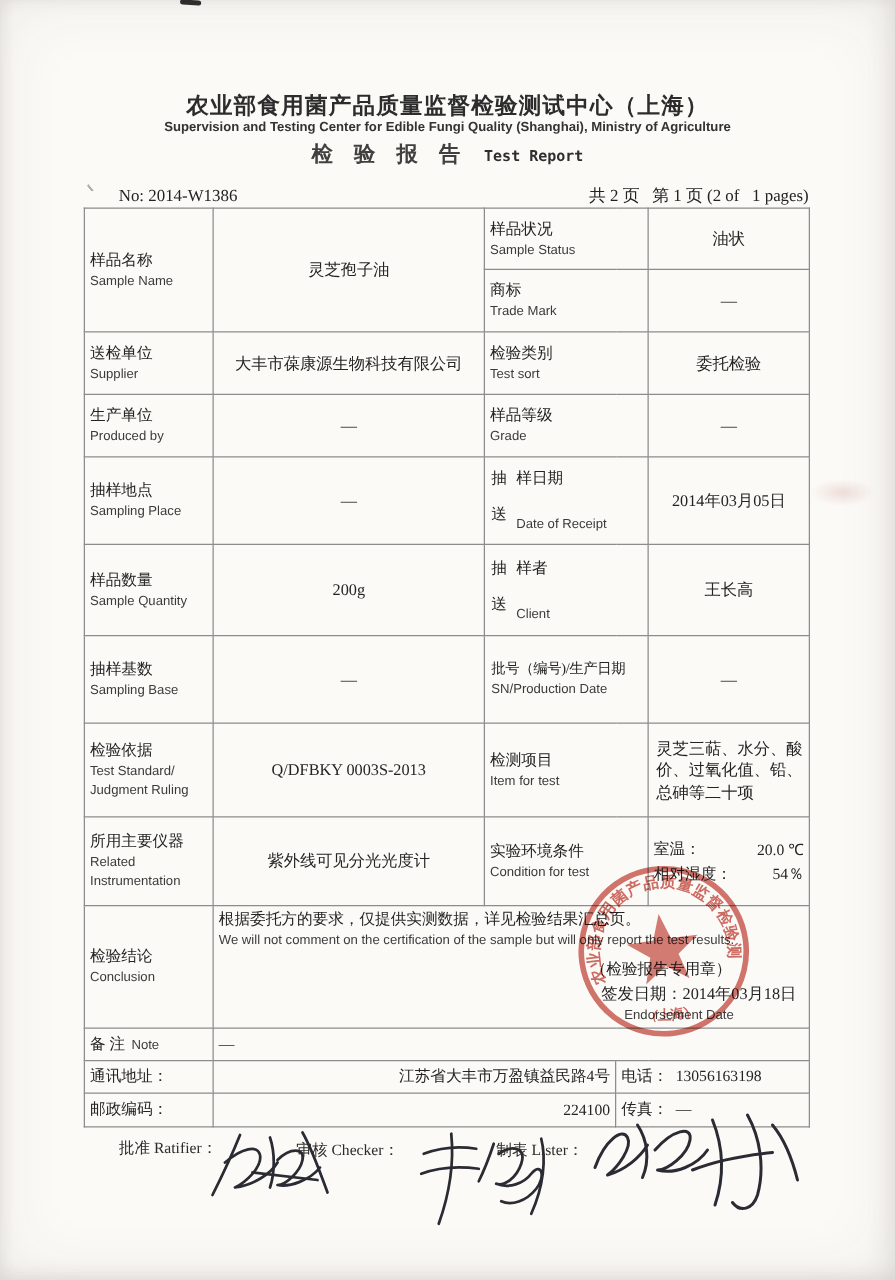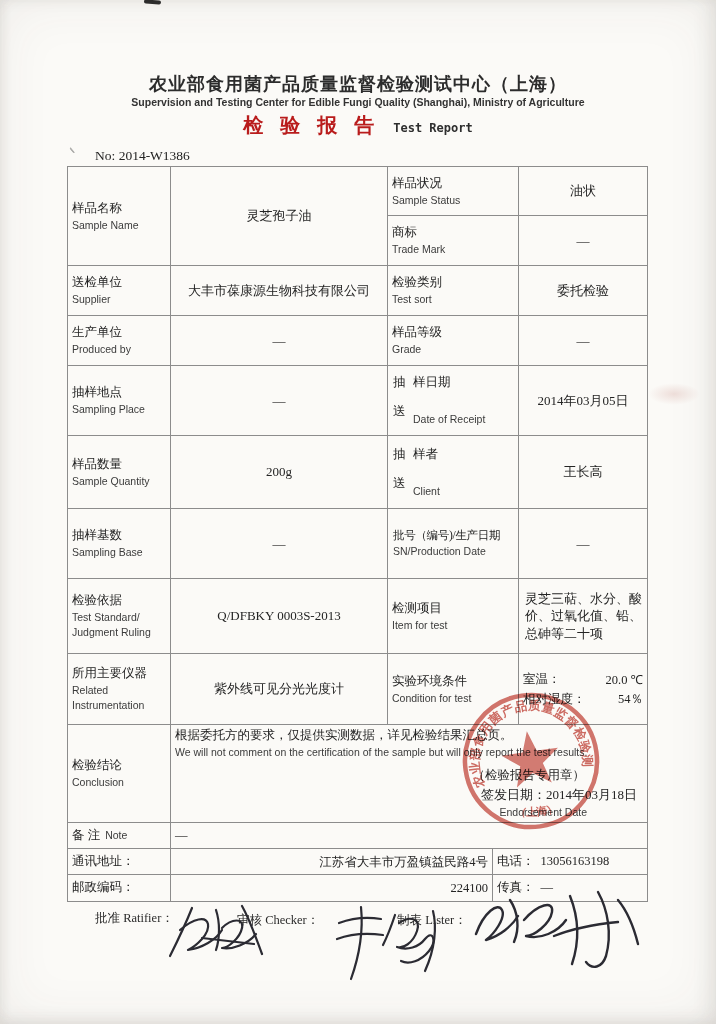--- a/index.html
+++ b/index.html
@@ -27,21 +27,21 @@
     position:absolute;top:72px;left:0;width:716px;text-align:center;
     font-size:18px;font-weight:600;letter-spacing:1px;color:#2c2c2c;
   }
   .org-en{
     position:absolute;top:96px;left:0;width:716px;text-align:center;
     font-family:"Liberation Sans", sans-serif;font-size:10.5px;font-weight:700;color:#333;
   }
   .report-title{
     position:absolute;top:112px;left:0;width:716px;text-align:center;white-space:nowrap;
   }
-  .rt-cn{font-size:20px;font-weight:600;letter-spacing:17px;color:#b91c1c;}
+  .rt-cn{font-size:17px;font-weight:600;letter-spacing:17px;color:#404040;}
   .rt-en{font-family:"DejaVu Sans Mono", monospace;font-size:12px;font-weight:700;color:#2e2e2e;margin-left:2px;}
   .no-line{
     position:absolute;top:148px;left:95px;width:552px;
     display:flex;justify-content:space-between;align-items:baseline;
     font-size:13.5px;color:#222;font-family:Liberation Serif, serif;
   }
   .pre{white-space:pre;}
   
   table.rpt{
     position:absolute;left:67px;top:166px;width:580px;
@@ -94,20 +94,21 @@
 
 <div class="page">
 
   <div class="org-cn">农业部食用菌产品质量监督检验测试中心（上海）</div>
   <div class="org-en">Supervision and Testing Center for Edible Fungi Quality (Shanghai), Ministry of Agriculture</div>
   <div class="report-title">
     <span class="rt-cn">检验报告</span><span class="rt-en">Test Report</span>
   </div>
   <div class="no-line">
     <span class="pre">No: 2014-W1386</span>
+    <span class="pre">共 2 页   第 1 页 (2 of   1 pages)</span>
   </div>
 
   <table class="rpt">
     <colgroup>
       <col style="width:103px">
         <col style="width:217px">
         <col style="width:105px">
         <col style="width:26px">
         <col style="width:129px">
     </colgroup>

